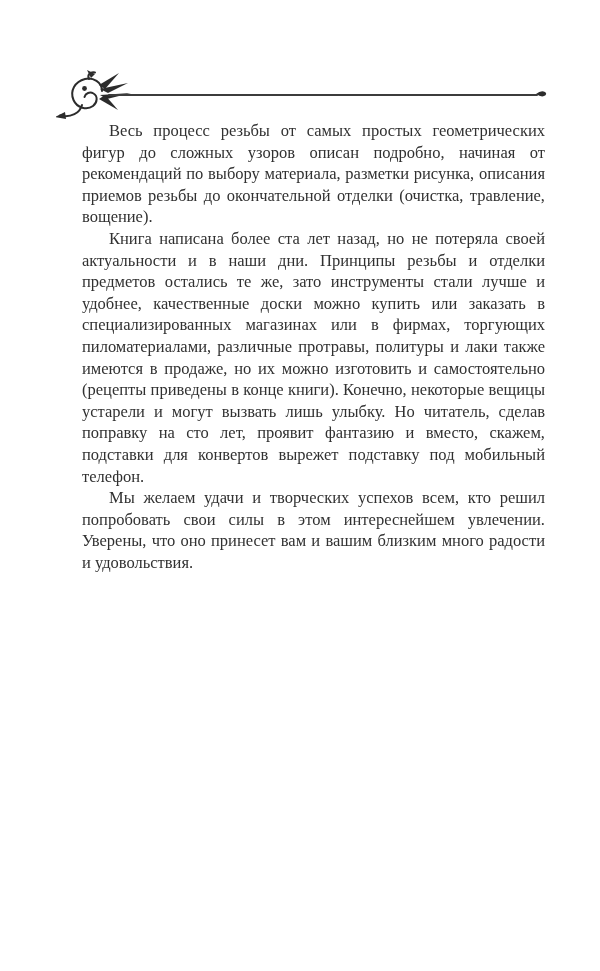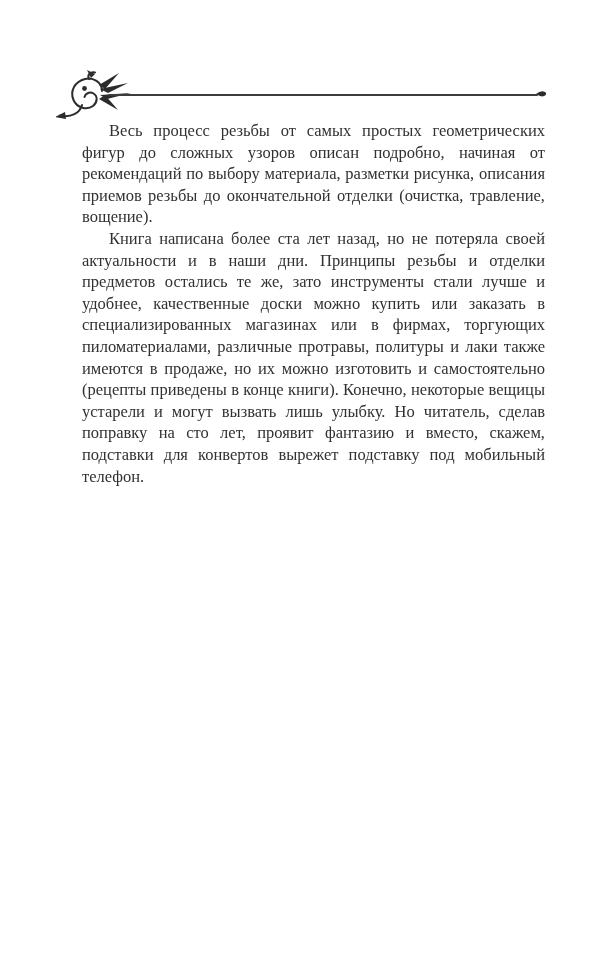--- a/index.html
+++ b/index.html
@@ -78,15 +78,16 @@
 
   <div class="header-rule"></div>
 
   <svg class="rule-end-ornament" viewBox="0 0 11 10" xmlns="http://www.w3.org/2000/svg">
     <path d="M0,5 Q5,1 9,3 Q11,4.3 9.5,6.3 Q6,9 0,5 Z" fill="#2c2c2c"></path>
   </svg>
 
   <div class="text-block">
     <p>Весь процесс резьбы от самых простых геометрических фигур до сложных узоров описан подробно, начиная от рекомендаций по выбору материала, разметки рисунка, описания приемов резьбы до окончательной отделки (очистка, травление, вощение).</p>
     <p>Книга написана более ста лет назад, но не потеряла своей актуальности и в наши дни. Принципы резьбы и отделки предметов остались те же, зато инструменты стали лучше и удобнее, качественные доски можно купить или заказать в специализированных магазинах или в фирмах, торгующих пиломатериалами, различные протравы, политуры и лаки также имеются в продаже, но их можно изготовить и самостоятельно (рецепты приведены в конце книги). Конечно, некоторые вещицы устарели и могут вызвать лишь улыбку. Но читатель, сделав поправку на сто лет, проявит фантазию и вместо, скажем, подставки для конвертов вырежет подставку под мобильный телефон.</p>
+    <p>Мы желаем удачи и творческих успехов всем, кто решил попробовать свои силы в этом интереснейшем увлечении. Уверены, что оно принесет вам и вашим близким много радости и удовольствия.</p>
   </div>
 
 </div>
 
 </body></html>

